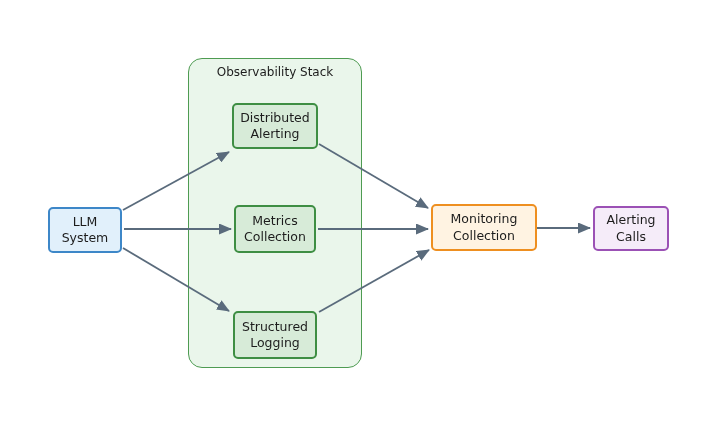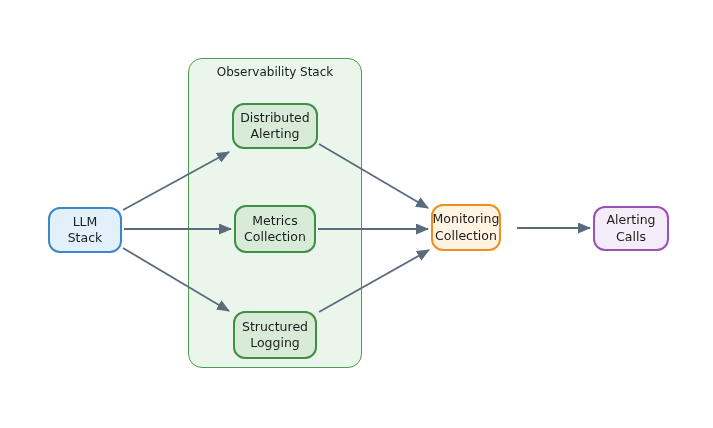--- a/index.html
+++ b/index.html
@@ -43,21 +43,21 @@
   svg.edges-layer .arrowhead-shape {
     fill: var(--edge-color, #5a6b7c);
   }
   .node {
     position: absolute;
     box-sizing: border-box;
     display: flex;
     flex-direction: column;
     align-items: center;
     justify-content: center;
-    border-radius: 12px;
+    border-radius: 5px;
     border: 2px solid #000;
     font-size: 12.5px;
     line-height: 1.32;
     color: var(--text-color, #1c1c1c);
     text-align: center;
     z-index: 3;
   }
   .node.blue   { background: var(--llm-fill, #e1f0fb);        border-color: var(--llm-border, #3d87c8); }
   .node.green  { background: var(--stack-node-fill, #d7ebd8); border-color: var(--stack-node-border, #3e8e43); }
   .node.orange { background: var(--dashboard-fill, #fff3e2);  border-color: var(--dashboard-border, #ee8f20); }
@@ -82,39 +82,39 @@
     <line class="edge" x1="124" y1="229" x2="231" y2="229" marker-end="url(#arrowhead)"></line>
     <line class="edge" x1="123" y1="248" x2="229" y2="311" marker-end="url(#arrowhead)"></line>
     <line class="edge" x1="319" y1="144" x2="428" y2="208" marker-end="url(#arrowhead)"></line>
     <line class="edge" x1="318" y1="229" x2="428" y2="229" marker-end="url(#arrowhead)"></line>
     <line class="edge" x1="319" y1="312" x2="429" y2="250" marker-end="url(#arrowhead)"></line>
     <line class="edge" x1="517" y1="228" x2="590" y2="228" marker-end="url(#arrowhead)"></line>
   </svg>
 
   <div class="node blue" style="left:48px; top:207px; width:74px; height:46px;">
     <span>LLM</span>
-    <span>Stack</span>
+    <span>System</span>
   </div>
 
   <div class="node green" style="left:232px; top:103px; width:86px; height:46px;">
     <span>Distributed</span>
     <span>Alerting</span>
   </div>
 
   <div class="node green" style="left:233px; top:311px; width:84px; height:48px;">
     <span>Structured</span>
     <span>Logging</span>
   </div>
 
   <div class="node green" style="left:234px; top:205px; width:82px; height:48px;">
     <span>Metrics</span>
     <span>Collection</span>
   </div>
 
-  <div class="node orange" style="left:431px; top:204px; width:70px; height:47px;">
+  <div class="node orange" style="left:431px; top:204px; width:106px; height:47px;">
     <span>Monitoring</span>
     <span>Collection</span>
   </div>
 
   <div class="node purple" style="left:593px; top:206px; width:76px; height:45px;">
     <span>Alerting</span>
     <span>Calls</span>
   </div>
 
 </div>

